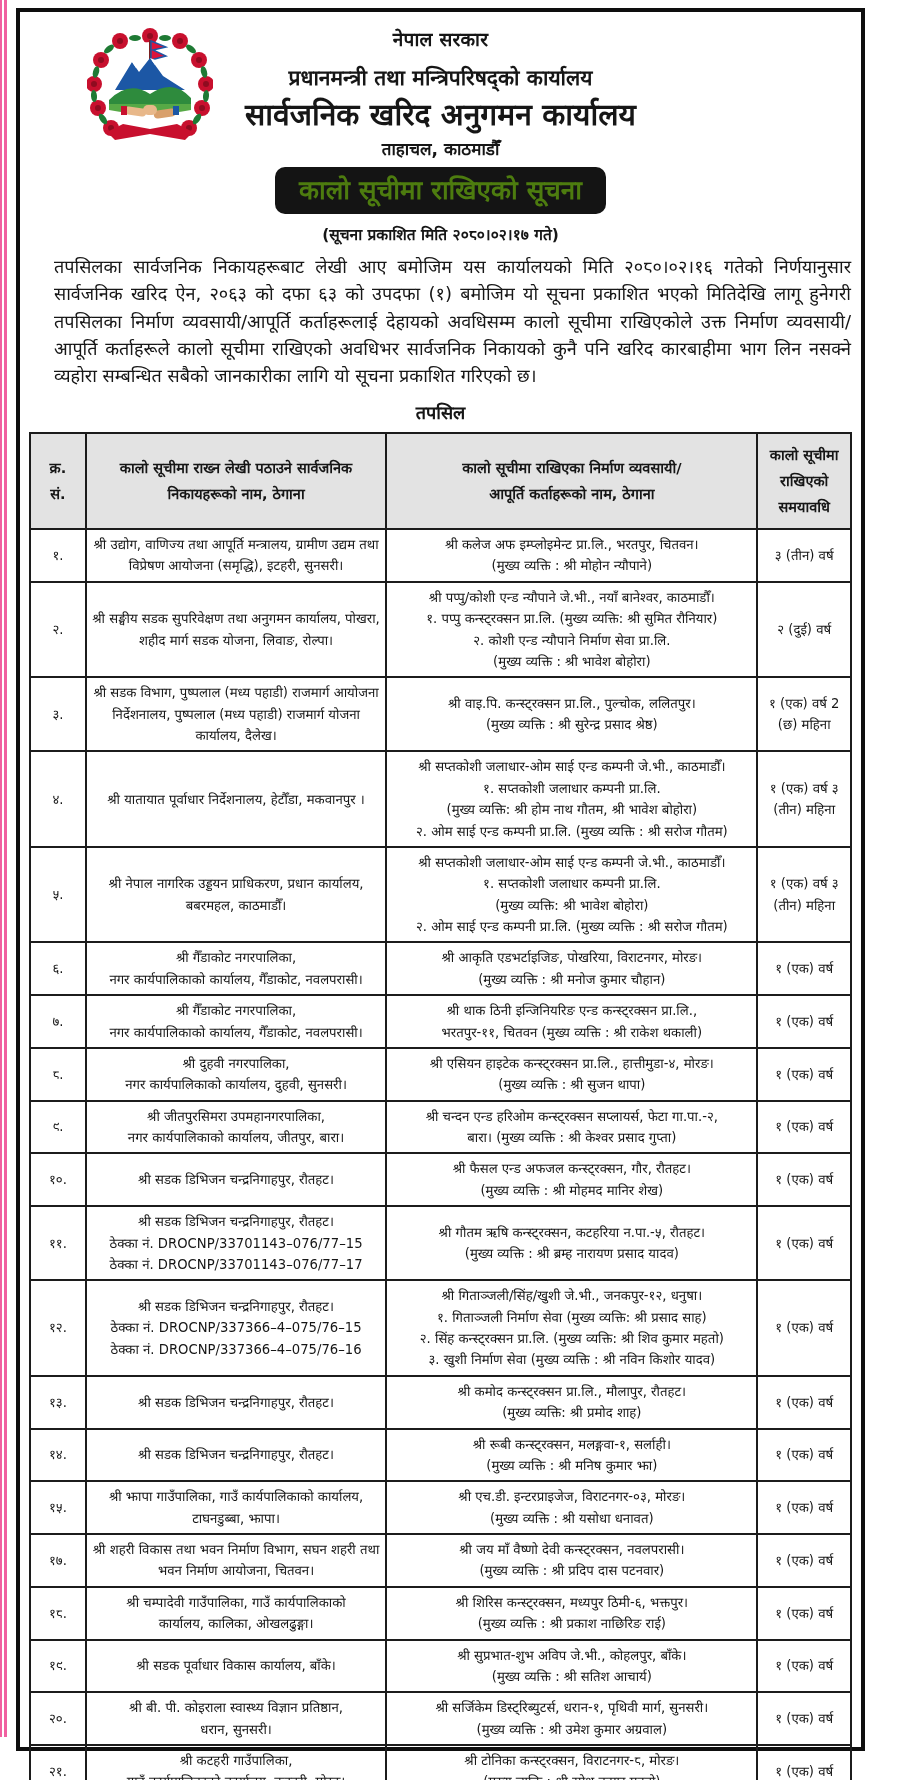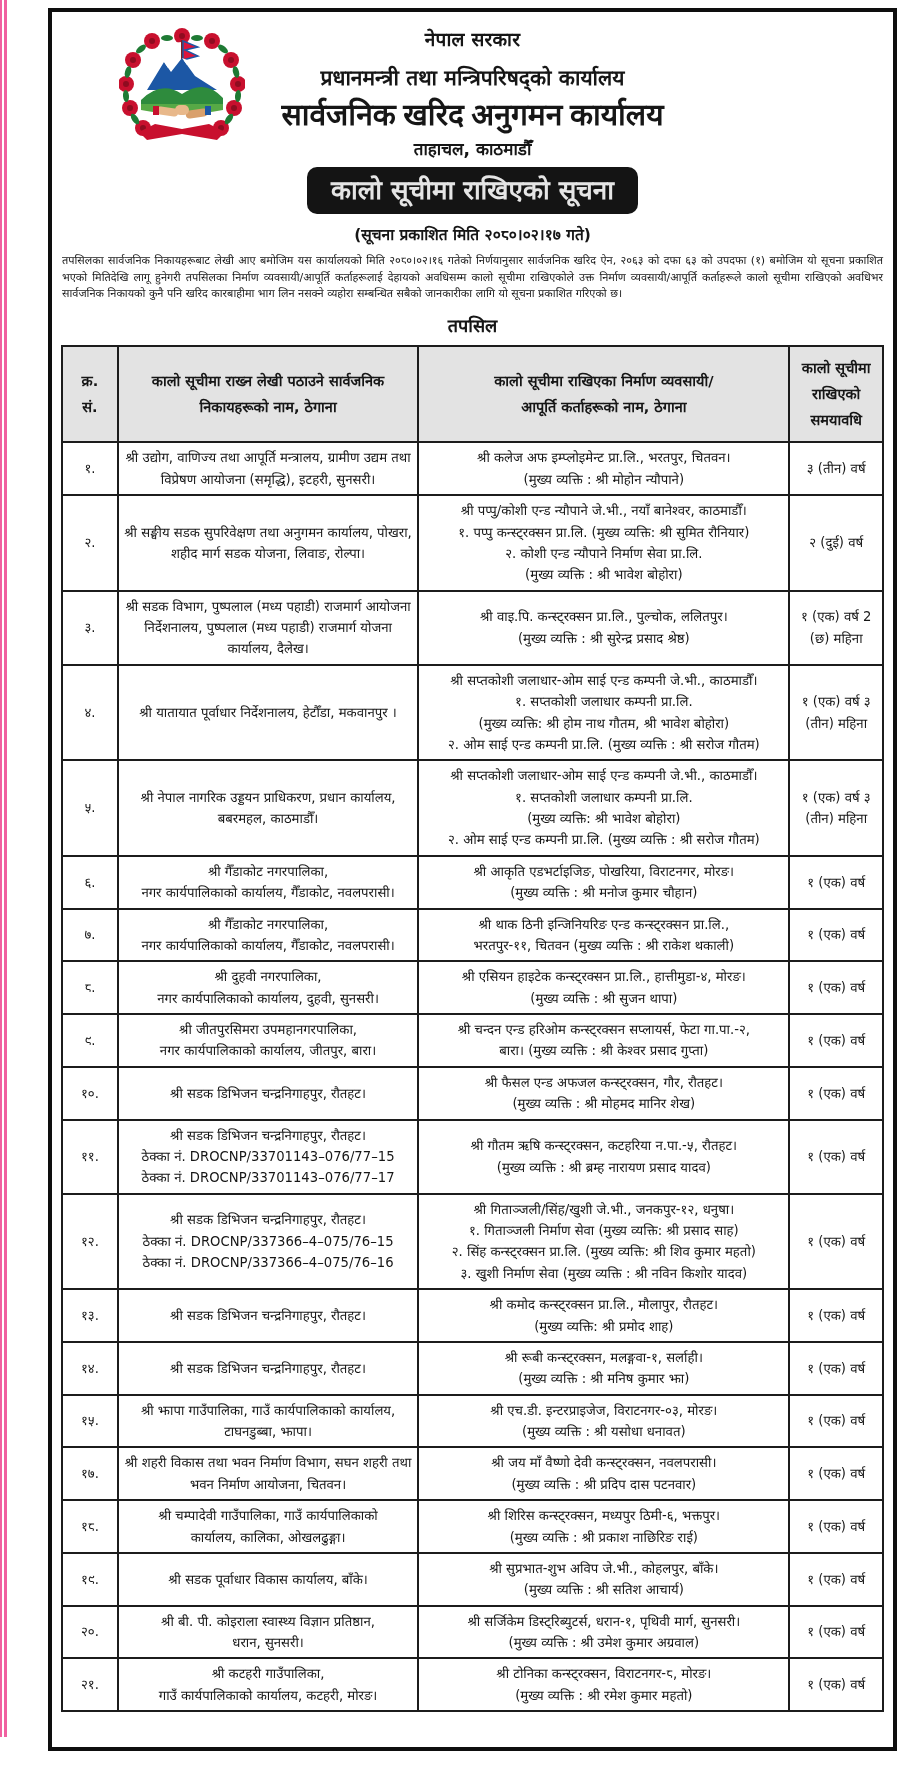--- a/index.html
+++ b/index.html
@@ -8,39 +8,40 @@
     font-family:"DejaVu Sans", sans-serif; color:#161616;
     -webkit-font-smoothing:antialiased;
   }
   
   .pink-edge {
     position:absolute; left:0; top:0; width:7px; height:1737px;
     background:linear-gradient(to right,#f160a0 0 2.5px,#ffffff 2.5px 4.5px,#f160a0 4.5px 7px);
   }
   
   .frame {
-    position:absolute; left:48px; top:8px; width:849px; height:1743px;
+    position:absolute; left:16px; top:8px; width:849px; height:1743px;
     border:4.5px solid #0e0e0e; box-sizing:border-box; padding:8px 9px 6px;
     background:#ffffff;
   }
   .masthead { position:relative; text-align:center; padding-top:6px; }
   .emblem { position:absolute; left:58px; top:8px; width:126px; height:122px; }
   .gov-line   { font-size:19px; font-weight:bold; letter-spacing:.2px; }
   .parent-line{ font-size:21px; font-weight:bold; margin-top:11px; }
-  .office-line{ font-size:30px; font-weight:bold; margin-top:2px;font-family:Liberation Serif, serif; }
+  .office-line{ font-size:30px; font-weight:bold; margin-top:2px; }
   .addr-line  { font-size:17px; font-weight:bold; margin-top:3px; }
   .banner {
     display:inline-block; margin-top:7px; padding:4px 24px 7px;
-    background:#141414; color:#e5e5e5; font-size:26px; font-weight:bold;
+    background:#141414; color:#4d7c0f; font-size:26px; font-weight:bold;
     border-radius:10px;
   }
   .date-line { text-align:center; font-size:15.5px; font-weight:bold; margin-top:9px; }
   .notice-body {
-    margin-top:8px; font-size:11px; line-height:1.52; text-align:justify;
+    margin-top:8px; font-size:18px; line-height:1.52; text-align:justify;
     padding:0 1px;
+    margin-left:24px;
   }
   .section-heading { text-align:center; font-size:18px; font-weight:bold; margin:10px 0 8px; }
   table.blacklist {
     width:100%; border-collapse:collapse; table-layout:fixed;
   }
   table.blacklist th, table.blacklist td {
     border:2px solid #1c1c1c; white-space:pre-line; vertical-align:middle;
     text-align:center; padding:4px 5px; box-sizing:border-box;
   }
   table.blacklist th {

